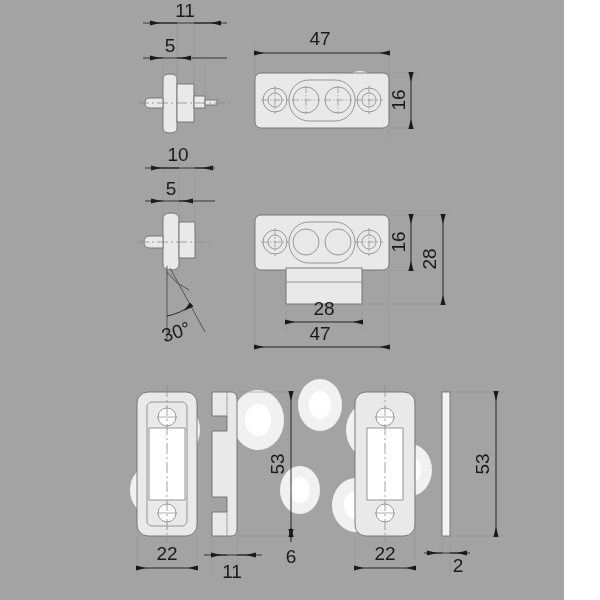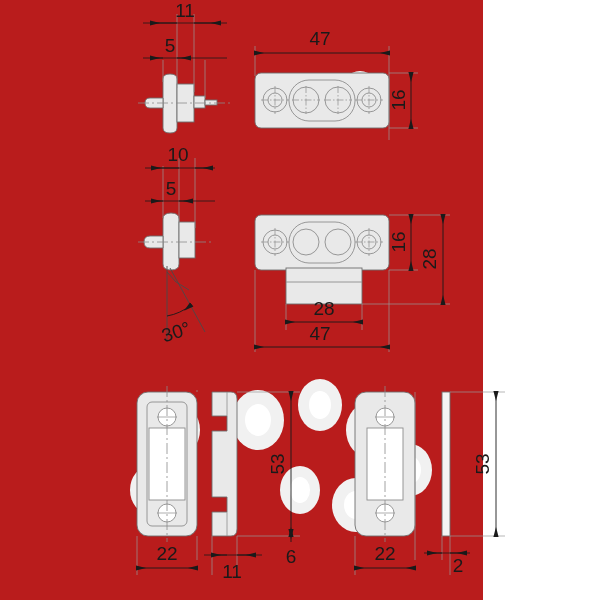--- a/index.html
+++ b/index.html
@@ -1,17 +1,17 @@
 <!DOCTYPE html>
 <html><head>
 <meta charset="utf-8">
 <style>
   html,body{margin:0;padding:0;background:#ffffff;}
   body{width:600px;height:600px;overflow:hidden;font-family:"Liberation Sans",sans-serif;}
-  #stage{position:relative;width:483px;height:600px;background:#b91c1c;}
+  #stage{position:relative;width:564px;height:600px;background:#a3a3a3;}
   svg{display:block;}
   .dimtxt{font-family:"Liberation Sans",sans-serif;font-size:19px;fill:#1a1a1a;}
 </style>
 </head>
 <body>
 
 <div id="stage">
 <svg width="600" height="600" viewBox="0 0 600 600" xmlns="http://www.w3.org/2000/svg">
 
   <defs>

